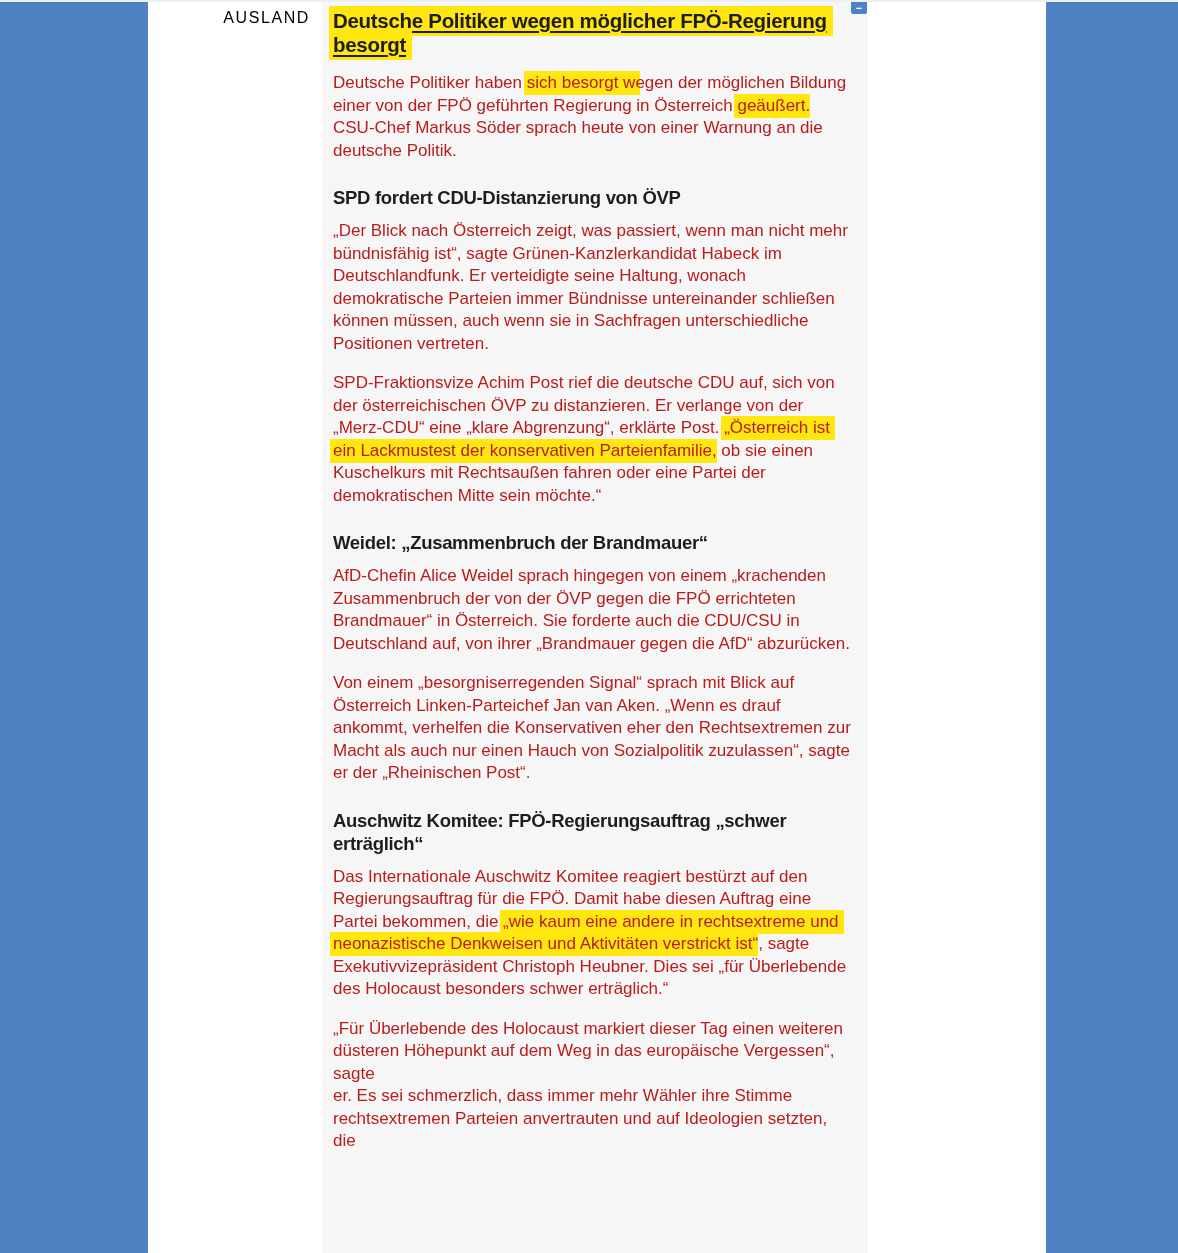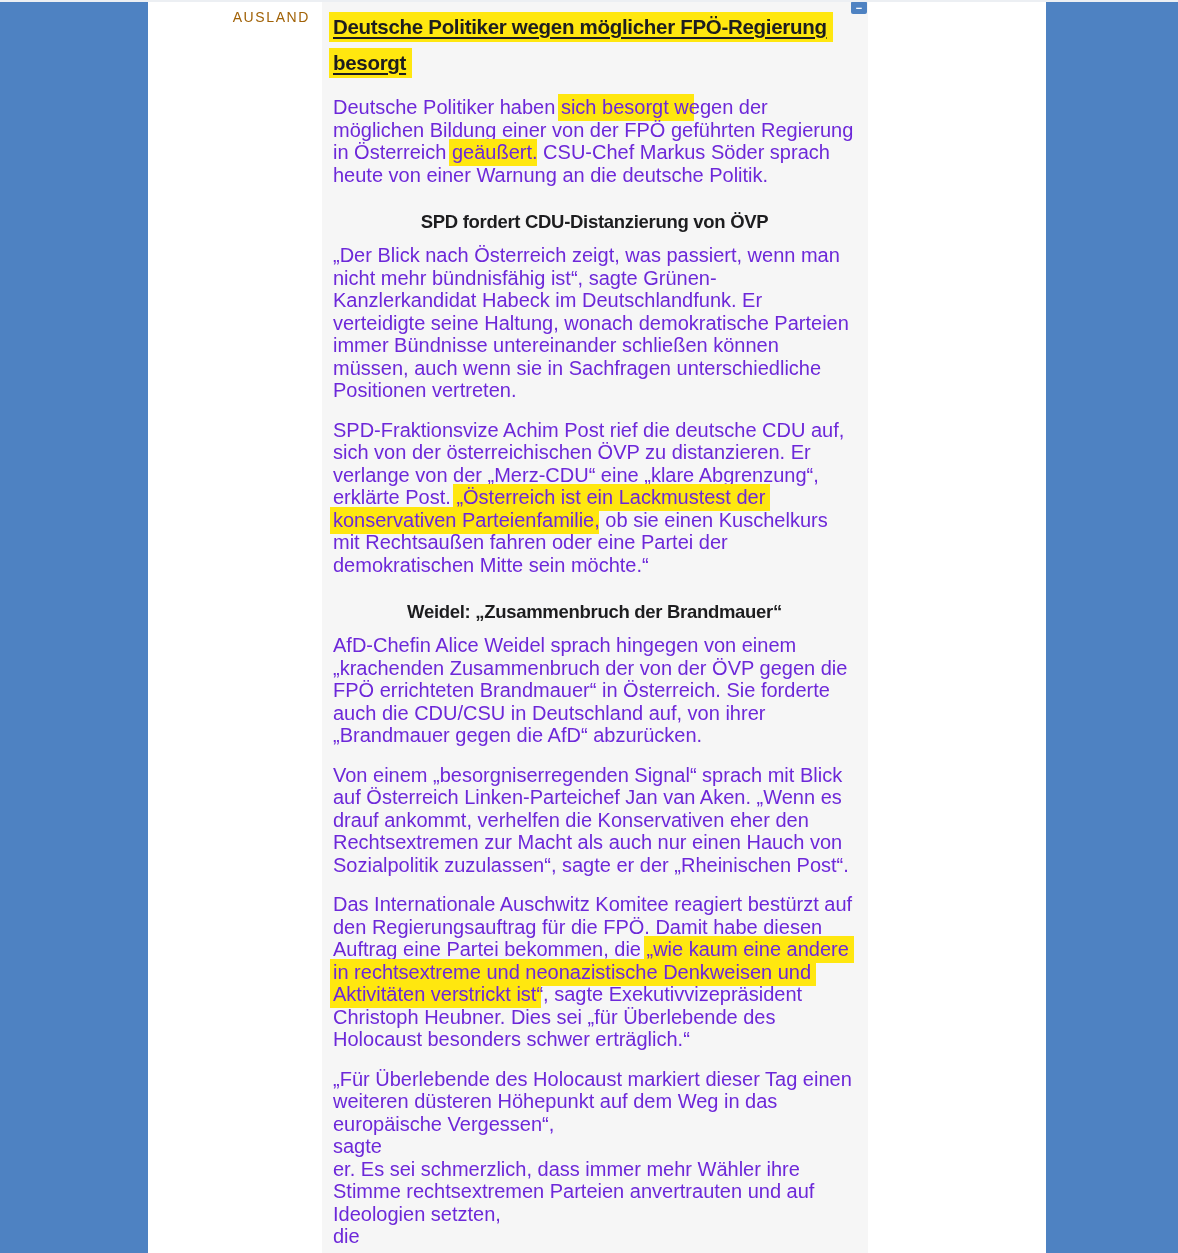--- a/index.html
+++ b/index.html
@@ -19,64 +19,63 @@
   .side-panel {
     position: absolute; top: 2px; bottom: 0;
     background: #4e82c2;
   }
   .side-panel.left  { left: 0;  width: 148px; }
   .side-panel.right { left: 1046px; width: 132px; }
 
   .category {
     position: absolute; top: 9px; left: 158px; width: 152px;
     text-align: right;
-    font-size: 14px; letter-spacing: 1.6px;
-    color: #a16207;
+    font-size: 16px; letter-spacing: 1.6px;
+    color: #000000;
   }
 
   .article-col {
     position: absolute; left: 322px; top: 0; width: 546px; min-height: 1253px;
     background: #f6f6f6;
     padding: 9px 12px 20px 11px;
   }
 
   .collapse-btn {
     position: absolute; top: 1px; right: 1px;
     width: 16px; height: 13px;
     background: #4e82c2; color: #ffffff;
     border: none; border-radius: 2px;
     font-size: 11px; line-height: 10px; font-weight: bold;
     padding: 0; cursor: pointer;
     font-family: "Liberation Sans", sans-serif;
   }
 
   h1 {
     margin: 0 0 15px 0;
-    font-size: 20.5px; line-height: 36px;
+    font-size: 20.5px; line-height: 24px;
     letter-spacing: -0.3px;
     font-weight: 700;
   }
   h1 a {
     color: #1d1d1f;
     text-decoration: underline;
     text-decoration-thickness: 2px;
     text-underline-offset: 3px;
   }
   h2 {
     margin: 24px 0 11px 0;
     font-size: 18.5px; line-height: 23px;
     letter-spacing: -0.3px;
     color: #1d1d1f;
     font-weight: 700;
-    text-align: center;
   }
   p {
     margin: 0 0 17px 0;
-    font-size: 20px; line-height: 22.5px;
-    color: #6d28d9;
+    font-size: 17px; line-height: 22.5px;
+    color: #b91c1c;
     white-space: pre-line;
   }
   .hl {
     background: #ffe70f;
     padding: 2px 5px 3px 3px;
     margin: -2px -5px -3px -3px;
     box-decoration-break: clone;
     -webkit-box-decoration-break: clone;
   }
   h1 .hl {
@@ -101,20 +100,21 @@
   <h1><a href="#" class="hl">Deutsche Politiker wegen möglicher FPÖ-Regierung besorgt</a></h1>
 
   <div id="blocks">
       <p><span>Deutsche Politiker haben </span><span class="hl">sich besorgt w</span><span>egen der möglichen Bildung einer von der FPÖ geführten Regierung in Österreich </span><span class="hl">geäußert</span><span>. CSU-Chef Markus Söder sprach heute von einer Warnung an die deutsche Politik.</span></p>
       <h2>SPD fordert CDU-Distanzierung von ÖVP</h2>
       <p><span>„Der Blick nach Österreich zeigt, was passiert, wenn man nicht mehr bündnisfähig ist“, sagte Grünen-Kanzlerkandidat Habeck im Deutschlandfunk. Er verteidigte seine Haltung, wonach demokratische Parteien immer Bündnisse untereinander schließen können müssen, auch wenn sie in Sachfragen unterschiedliche Positionen vertreten.</span></p>
       <p><span>SPD-Fraktionsvize Achim Post rief die deutsche CDU auf, sich von der österreichischen ÖVP zu distanzieren. Er verlange von der „Merz-CDU“ eine „klare Abgrenzung“, erklärte Post. </span><span class="hl">„Österreich ist ein Lackmustest der konservativen Parteienfamilie</span><span>, ob sie einen Kuschelkurs mit Rechtsaußen fahren oder eine Partei der demokratischen Mitte sein möchte.“</span></p>
       <h2>Weidel: „Zusammenbruch der Brandmauer“</h2>
       <p><span>AfD-Chefin Alice Weidel sprach hingegen von einem „krachenden Zusammenbruch der von der ÖVP gegen die FPÖ errichteten Brandmauer“ in Österreich. Sie forderte auch die CDU/CSU in Deutschland auf, von ihrer „Brandmauer gegen die AfD“ abzurücken.</span></p>
       <p><span>Von einem „besorgniserregenden Signal“ sprach mit Blick auf Österreich Linken-Parteichef Jan van Aken. „Wenn es drauf ankommt, verhelfen die Konservativen eher den Rechtsextremen zur Macht als auch nur einen Hauch von Sozialpolitik zuzulassen“, sagte er der „Rheinischen Post“.</span></p>
+      <h2>Auschwitz Komitee: FPÖ-Regierungsauftrag „schwer erträglich“</h2>
       <p><span>Das Internationale Auschwitz Komitee reagiert bestürzt auf den Regierungsauftrag für die FPÖ. Damit habe diesen Auftrag eine Partei bekommen, die </span><span class="hl">„wie kaum eine andere in rechtsextreme und neonazistische Denkweisen und Aktivitäten verstrickt ist</span><span>“, sagte Exekutivvizepräsident Christoph Heubner. Dies sei „für Überlebende des Holocaust besonders schwer erträglich.“</span></p>
       <p><span>„Für Überlebende des Holocaust markiert dieser Tag einen weiteren düsteren Höhepunkt auf dem Weg in das europäische Vergessen“,
 sagte
 er. Es sei schmerzlich, dass immer mehr Wähler ihre Stimme rechtsextremen Parteien anvertrauten und auf Ideologien setzten,
 die
 </span></p>
     </div>
 
 </div>
 

